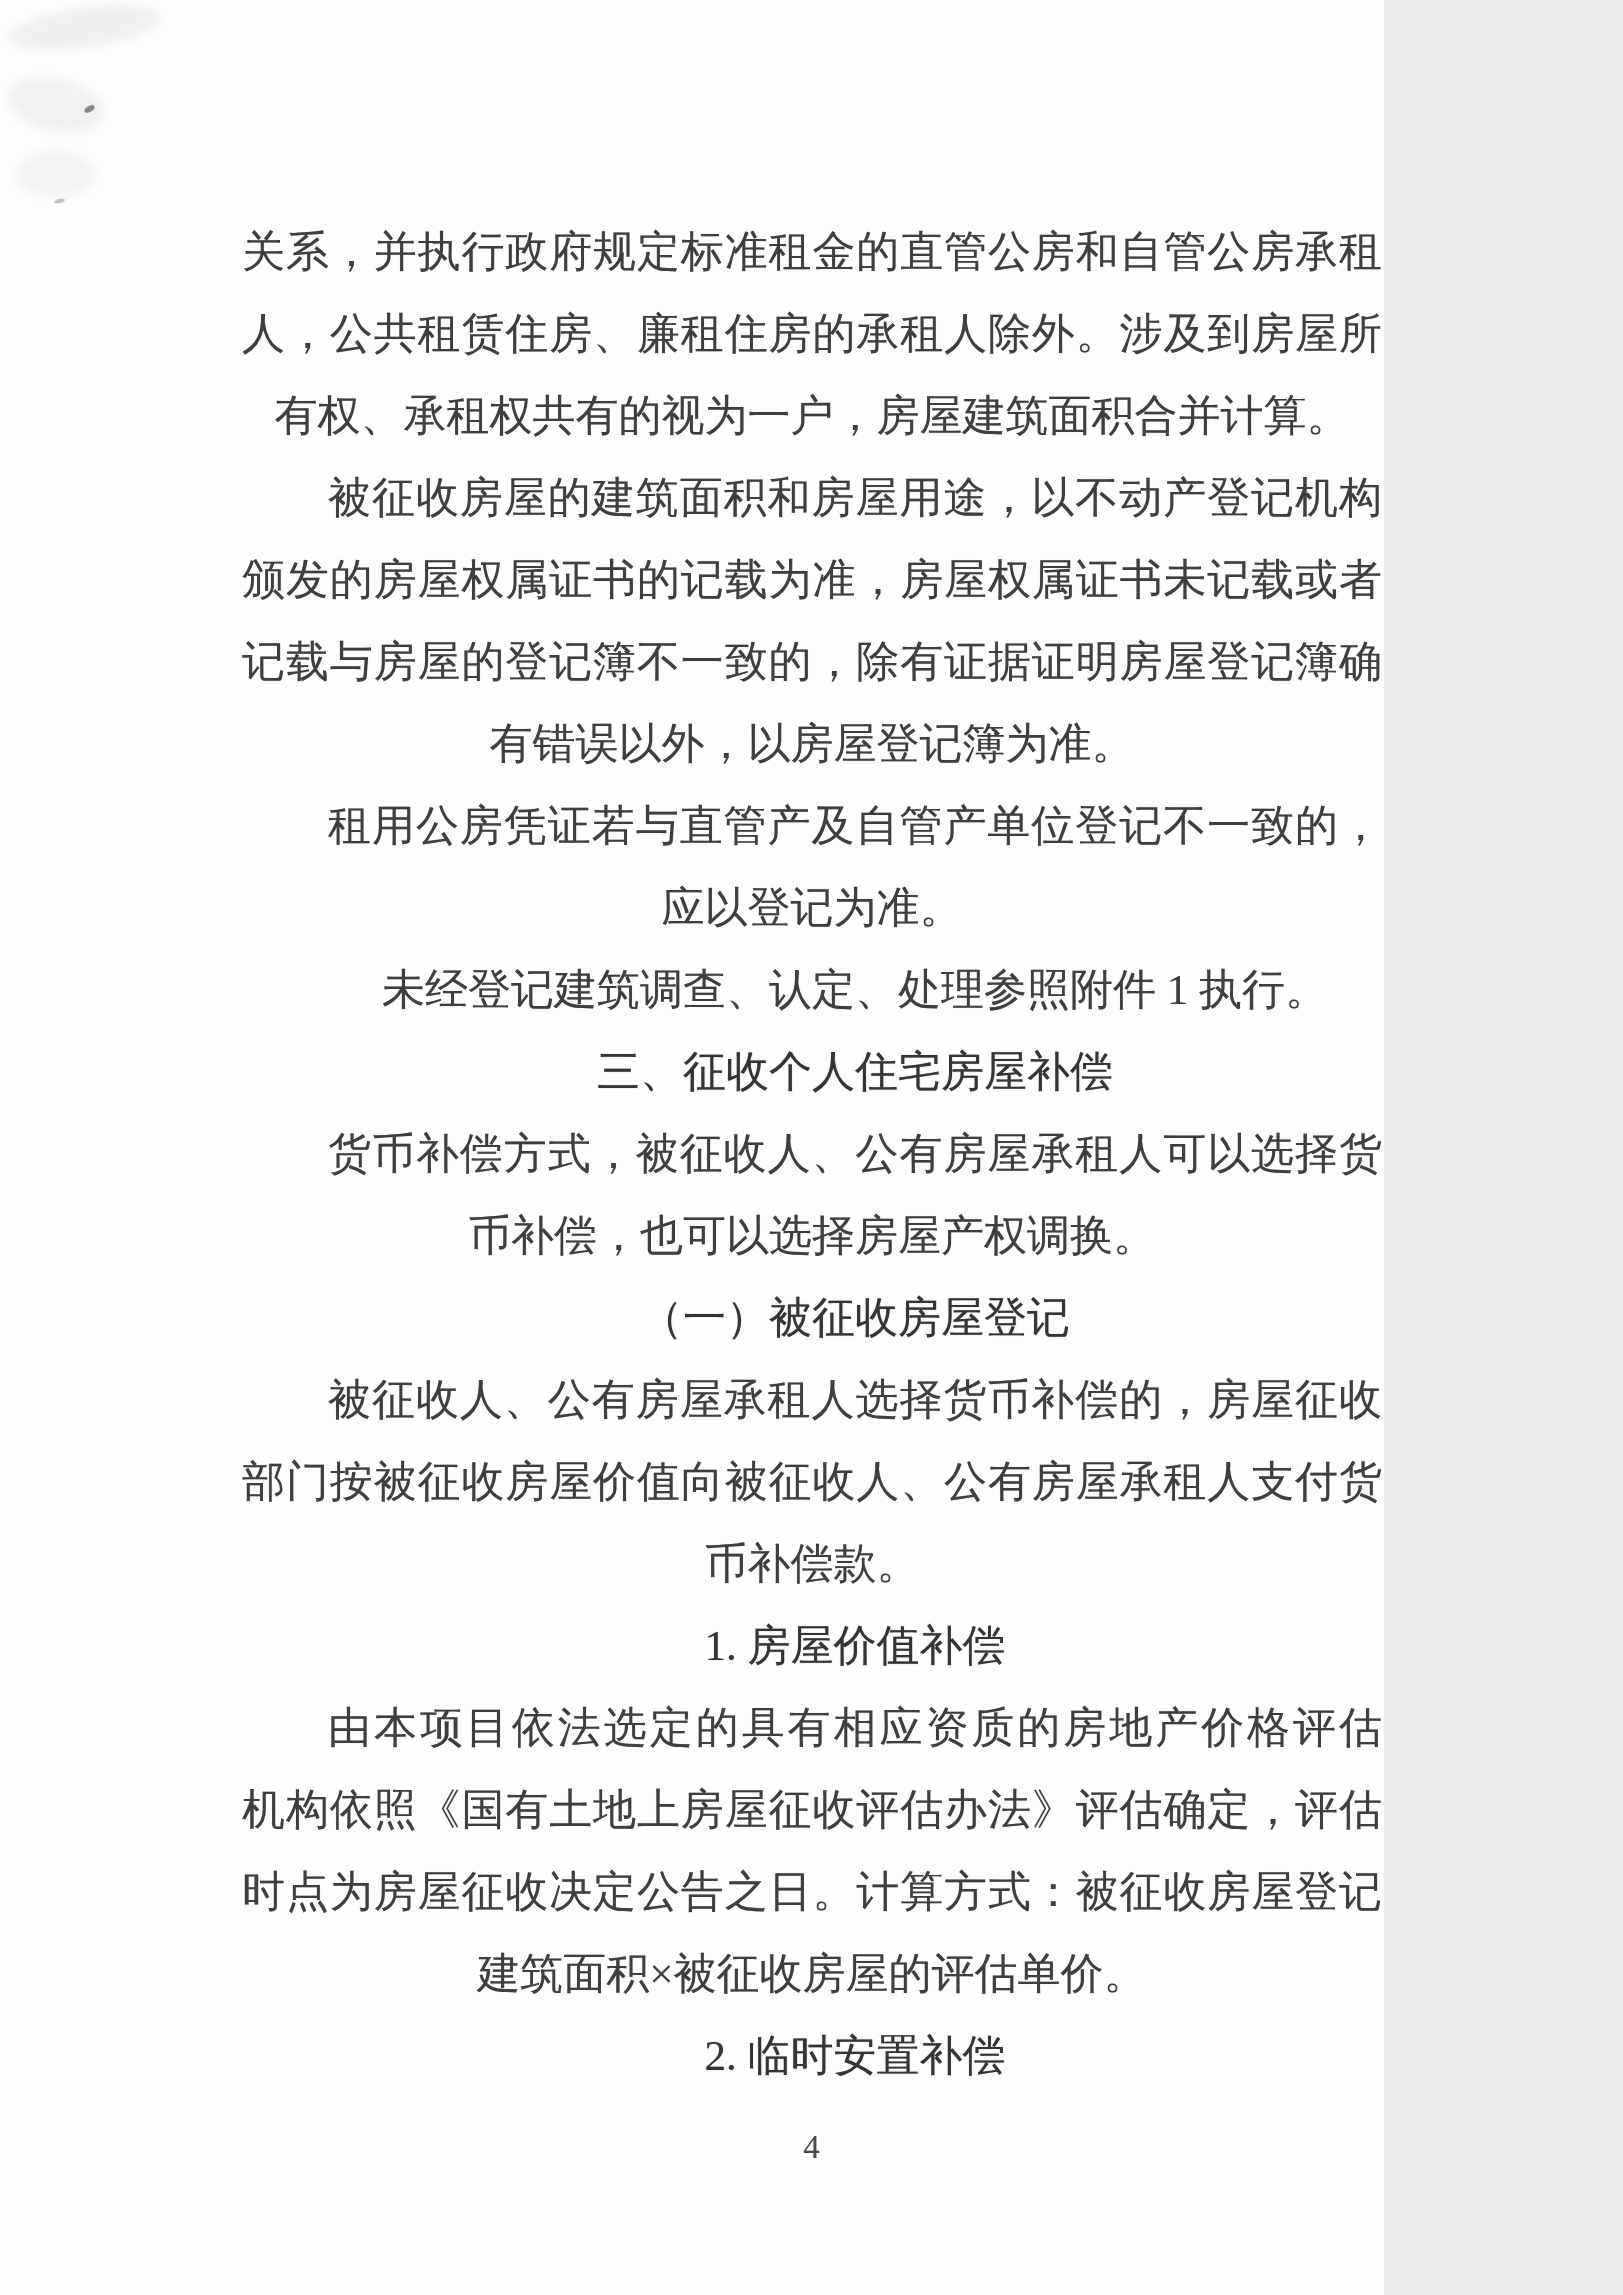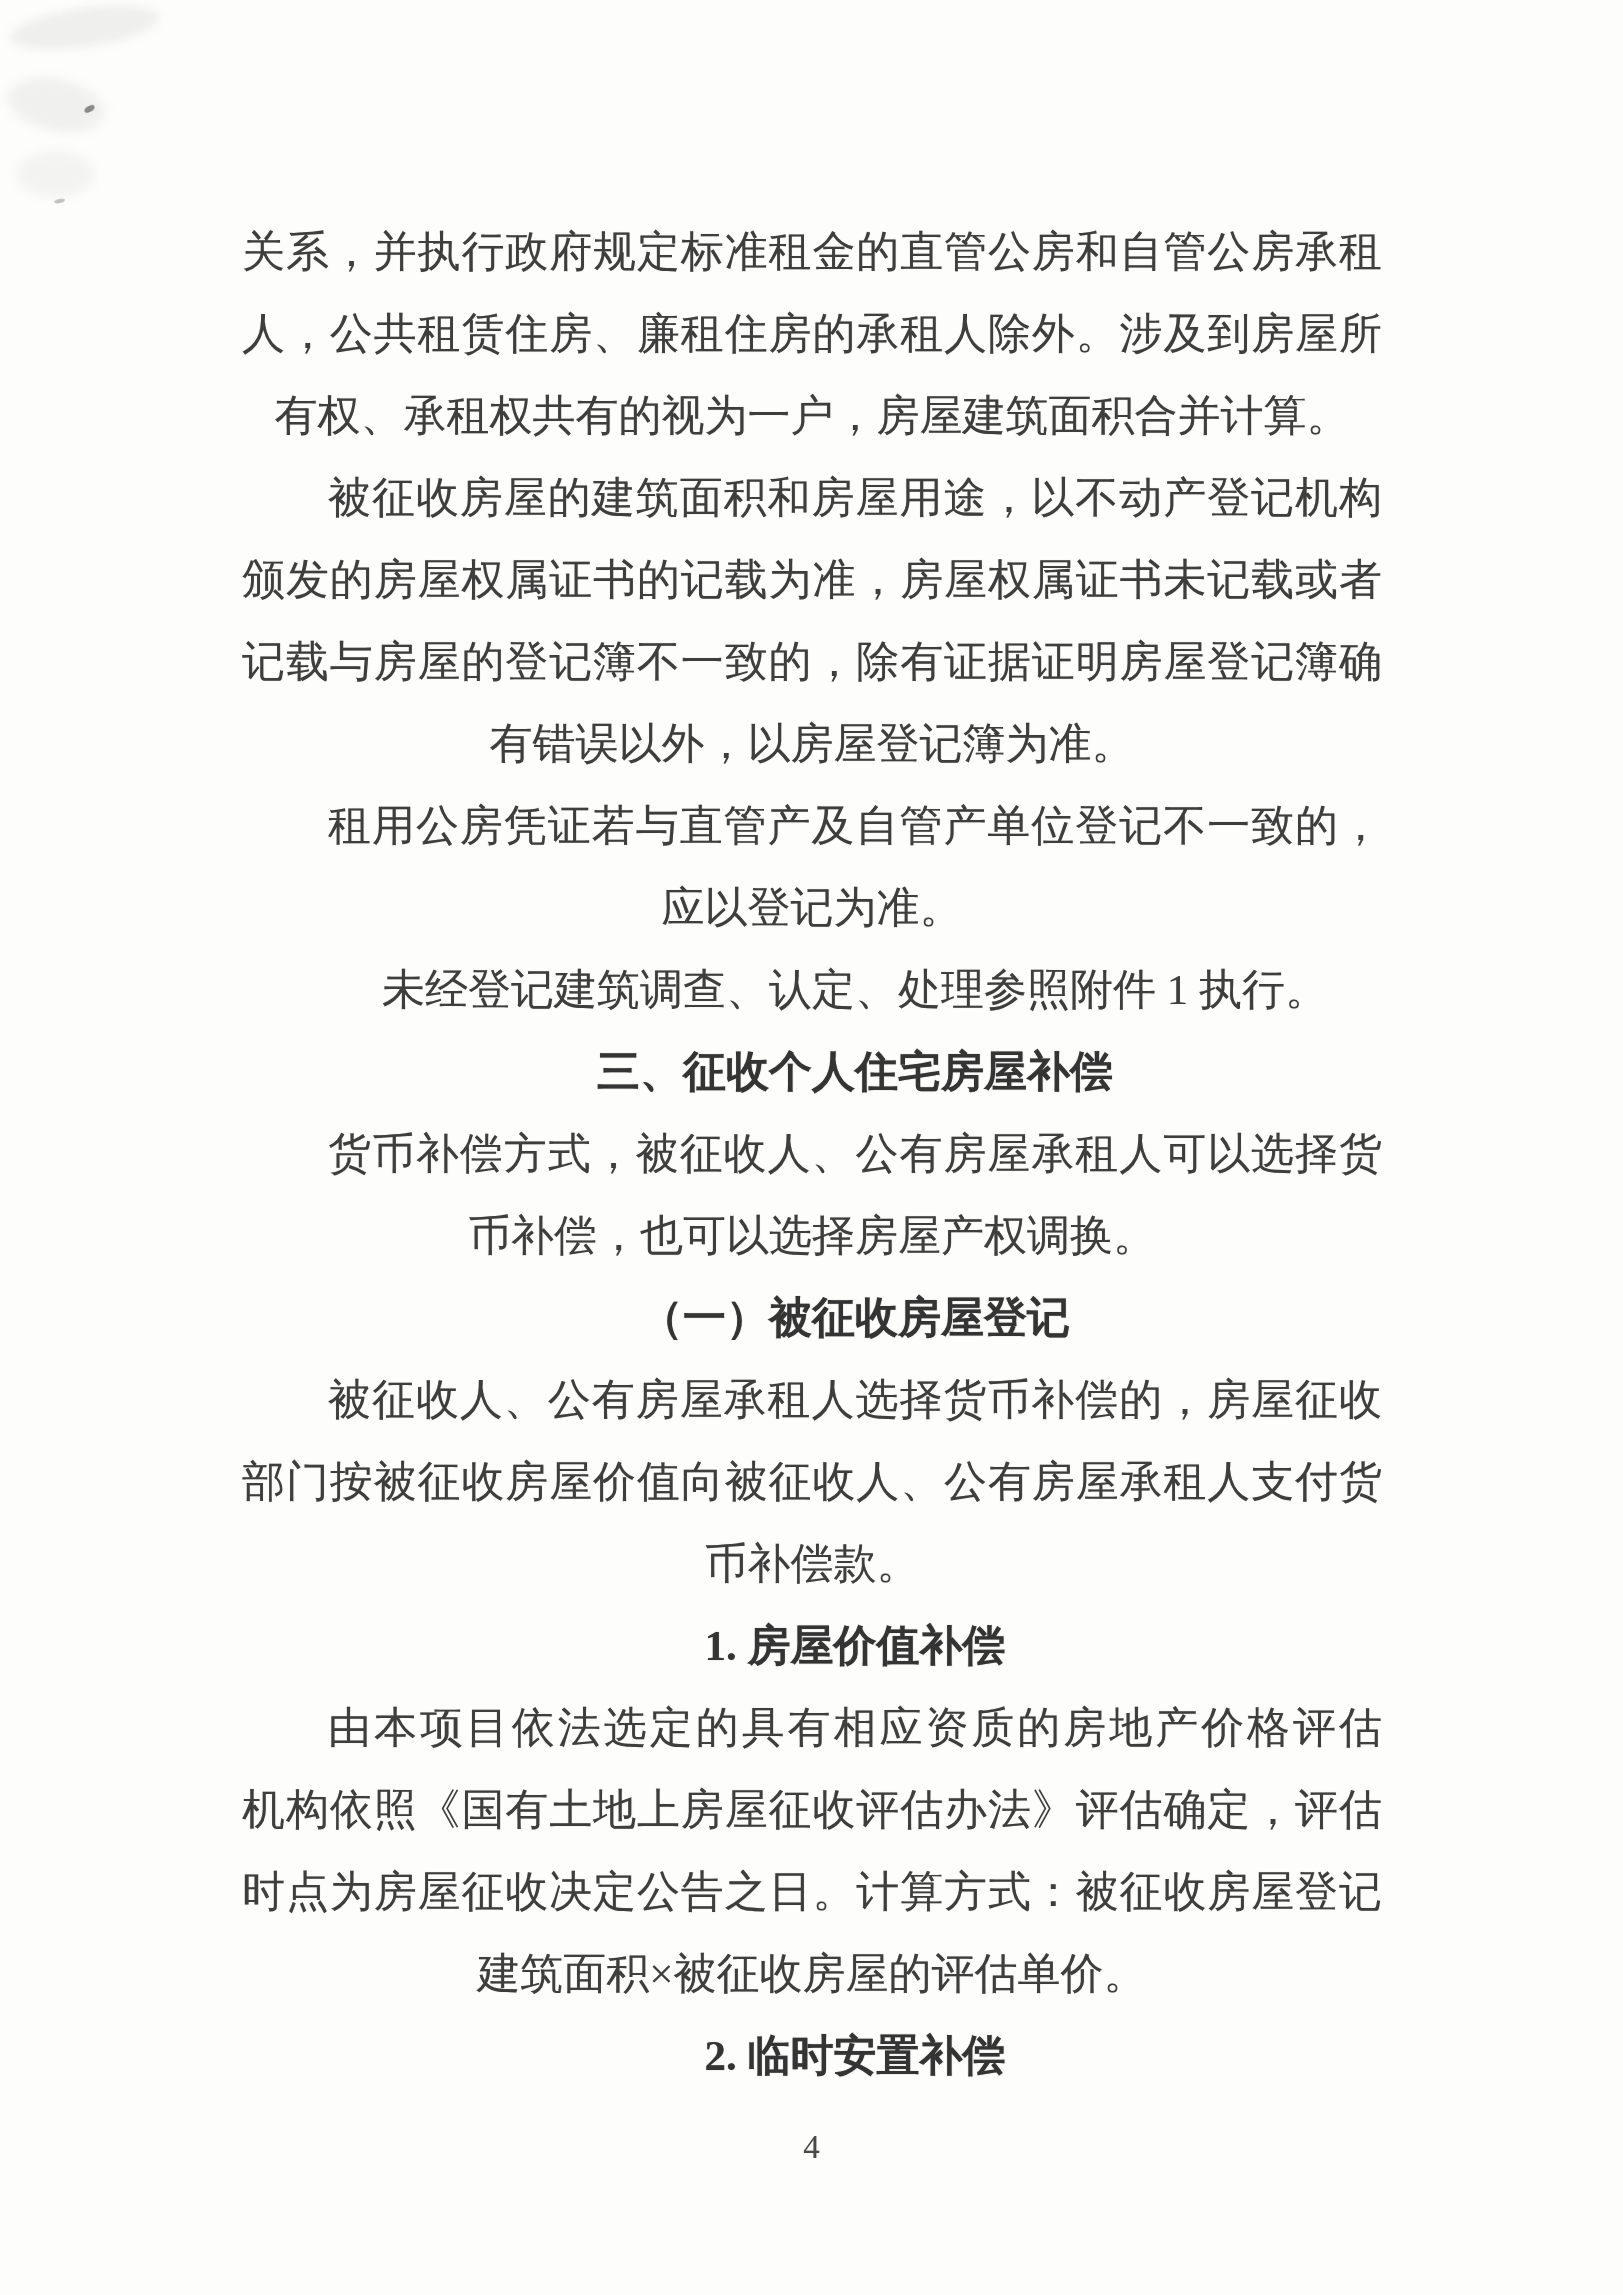--- a/index.html
+++ b/index.html
@@ -3,37 +3,37 @@
 <meta charset="utf-8">
 <style>
   html,body{margin:0;padding:0;}
   body{
     width:1623px;height:2295px;
     background:#e9e9e9;
     font-family:"Liberation Serif","DejaVu Serif",serif;
   }
   .page{
     position:relative;
-    width:1623px;height:2295px;
+    width:1384px;height:2295px;
     background:#fdfdfc;
     overflow:hidden;
   }
   
   .text-block{
     position:absolute;
     left:242px;top:211px;width:1140px;
     font-size:43px;
     line-height:82px;
     color:#3e3e3e;
     text-shadow:0 0 0.8px rgba(70,70,70,0.40);
   }
   .line{text-align:center;}
   .line.fill{text-align:justify;text-align-last:justify;}
   .line.indent{text-indent:2em;}
-  .line.bold{font-weight:700;color:#343434;text-shadow:0 0 1px rgba(50,50,50,0.55);}
+  .line.bold{font-weight:400;color:#343434;text-shadow:0 0 1px rgba(50,50,50,0.55);}
   
   .page-number{
     position:absolute;
     left:0;top:2129px;width:1623px;
     text-align:center;
     font-size:33px;
     color:#4a4a4a;
     text-shadow:0 0 0.7px rgba(70,70,70,0.4);
   }
   

